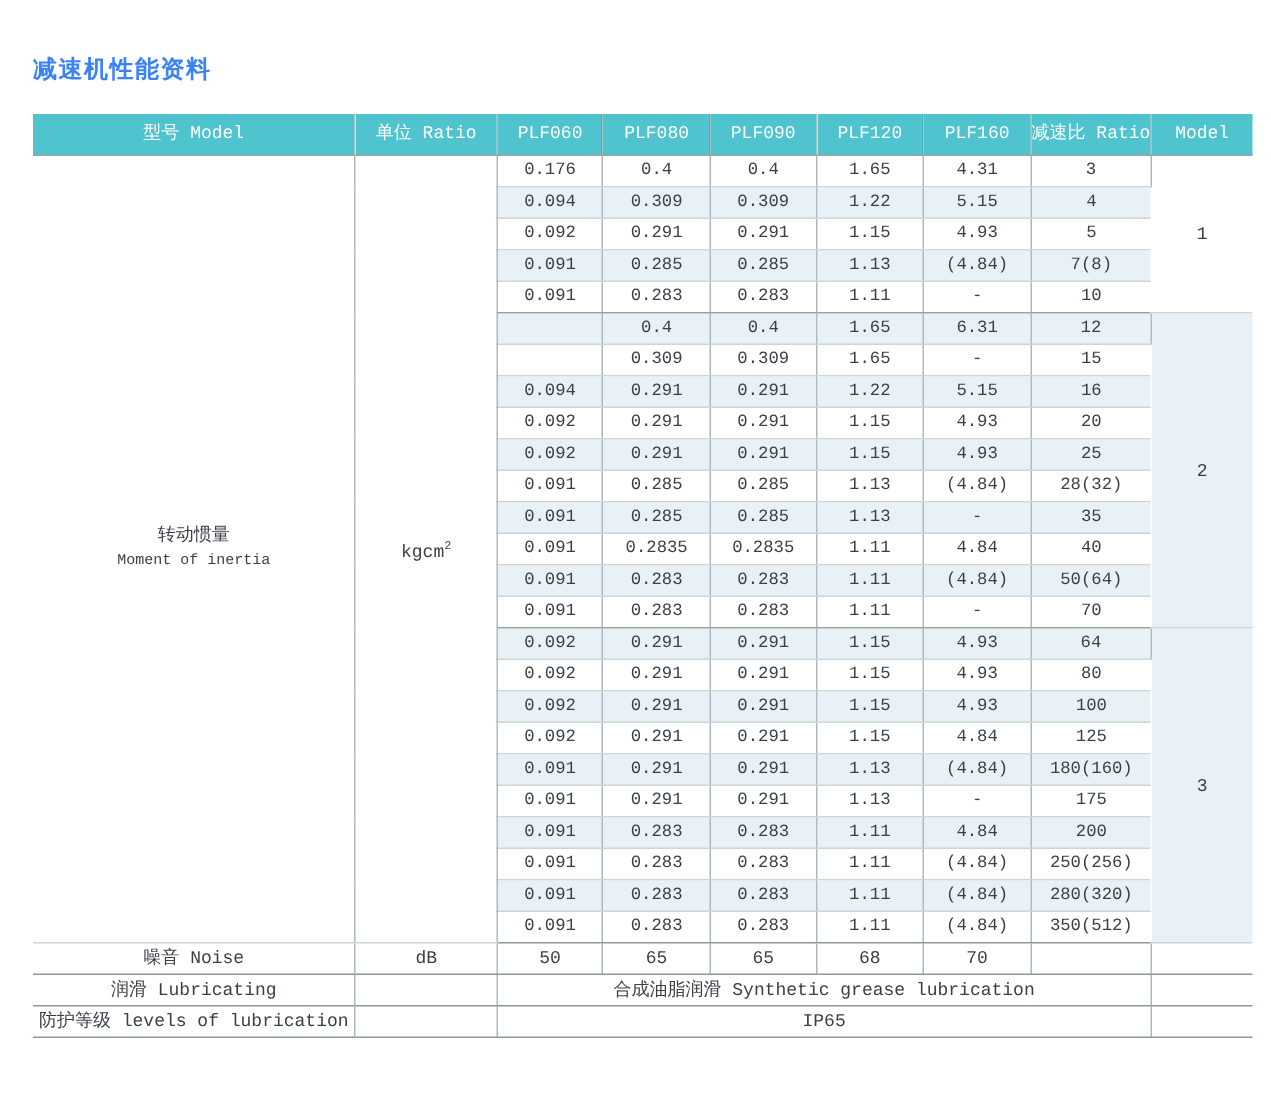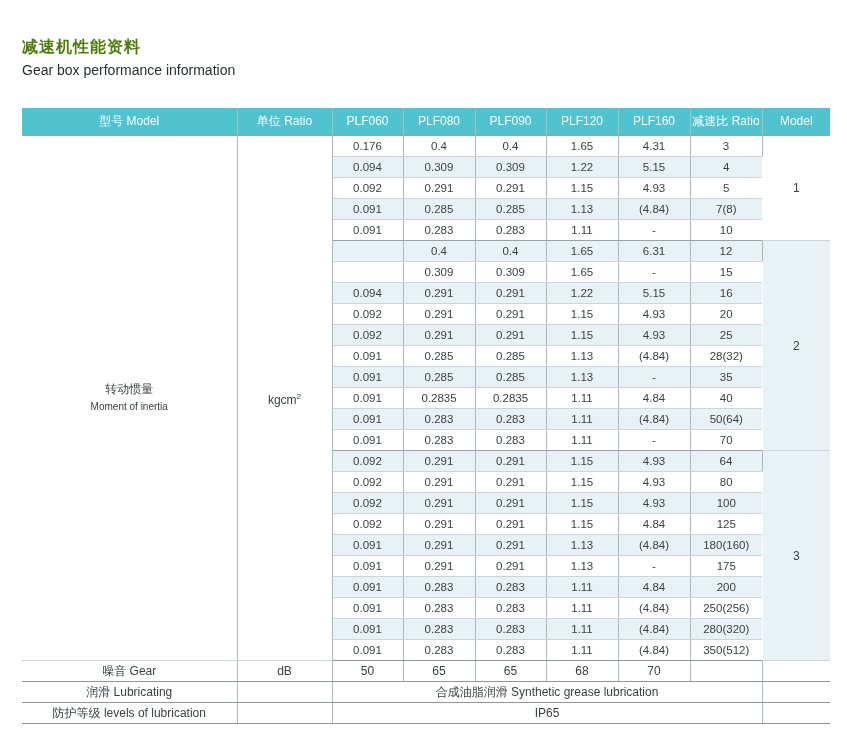--- a/index.html
+++ b/index.html
@@ -4,30 +4,31 @@
 <style>
   html,body{margin:0;padding:0;background:#ffffff;}
   body{
     width:847px;height:740px;overflow:hidden;
     font-family:"Liberation Sans","DejaVu Sans",sans-serif;
     color:#3a3f44;
     -webkit-font-smoothing:antialiased;
   }
   .page{padding:36px 12px 0 22px;}
   .title-zh{
-    font-size:16px;font-weight:bold;color:#4d7c0f;
+    font-size:16px;font-weight:bold;color:#3b82f6;
     letter-spacing:1px;line-height:22px;
   }
   .title-en{
     font-size:14px;color:#2a2e31;line-height:20px;margin-top:2px;
   }
   table.perf{
     border-collapse:collapse;table-layout:fixed;
-    margin-top:28px;
+    margin-top:18px;
     font-size:11.5px;
+    font-family:Liberation Mono, monospace;
   }
   table.perf th, table.perf td{
     padding:0;height:20px;line-height:20px;
     text-align:center;vertical-align:middle;
     border-right:1px solid #adb9be;
     border-bottom:1px solid #ccd5d9;
     white-space:nowrap;overflow:hidden;
     background:transparent;
   }
   table.perf th:last-child, table.perf td:last-child{border-right:none;}
@@ -61,21 +62,20 @@
   td.row-label{text-align:left;padding-left:15px;background:#ffffff;}
   td.plain{background:#ffffff;}
   td.span-tint{background:#e8f2f6;}
   td.span-plain{background:#ffffff;}
 </style>
 </head>
 <body>
 
 <div class="page">
   <div class="title-zh">减速机性能资料</div>
-  <div class="title-en">Gear box performance information</div>
 
   <table class="perf">
     <colgroup>
       <col style="width:215px">
       <col style="width:95px">
       <col style="width:71px">
       <col style="width:72px">
       <col style="width:71px">
       <col style="width:72px">
       <col style="width:72px">
@@ -300,21 +300,21 @@
           <td>0.091</td>
           <td>0.283</td>
           <td>0.283</td>
           <td>1.11</td>
           <td>(4.84)</td>
           <td>350(512)</td>
         </tr>
       </tbody>
     <tbody>
       <tr class="info-row">
-        <td class="row-label">噪音 Gear</td>
+        <td class="row-label">噪音 Noise</td>
         <td class="plain">dB</td>
         <td>50</td>
         <td>65</td>
         <td>65</td>
         <td>68</td>
         <td>70</td>
         <td></td>
         <td class="plain"></td>
       </tr>
       <tr class="info-row">

